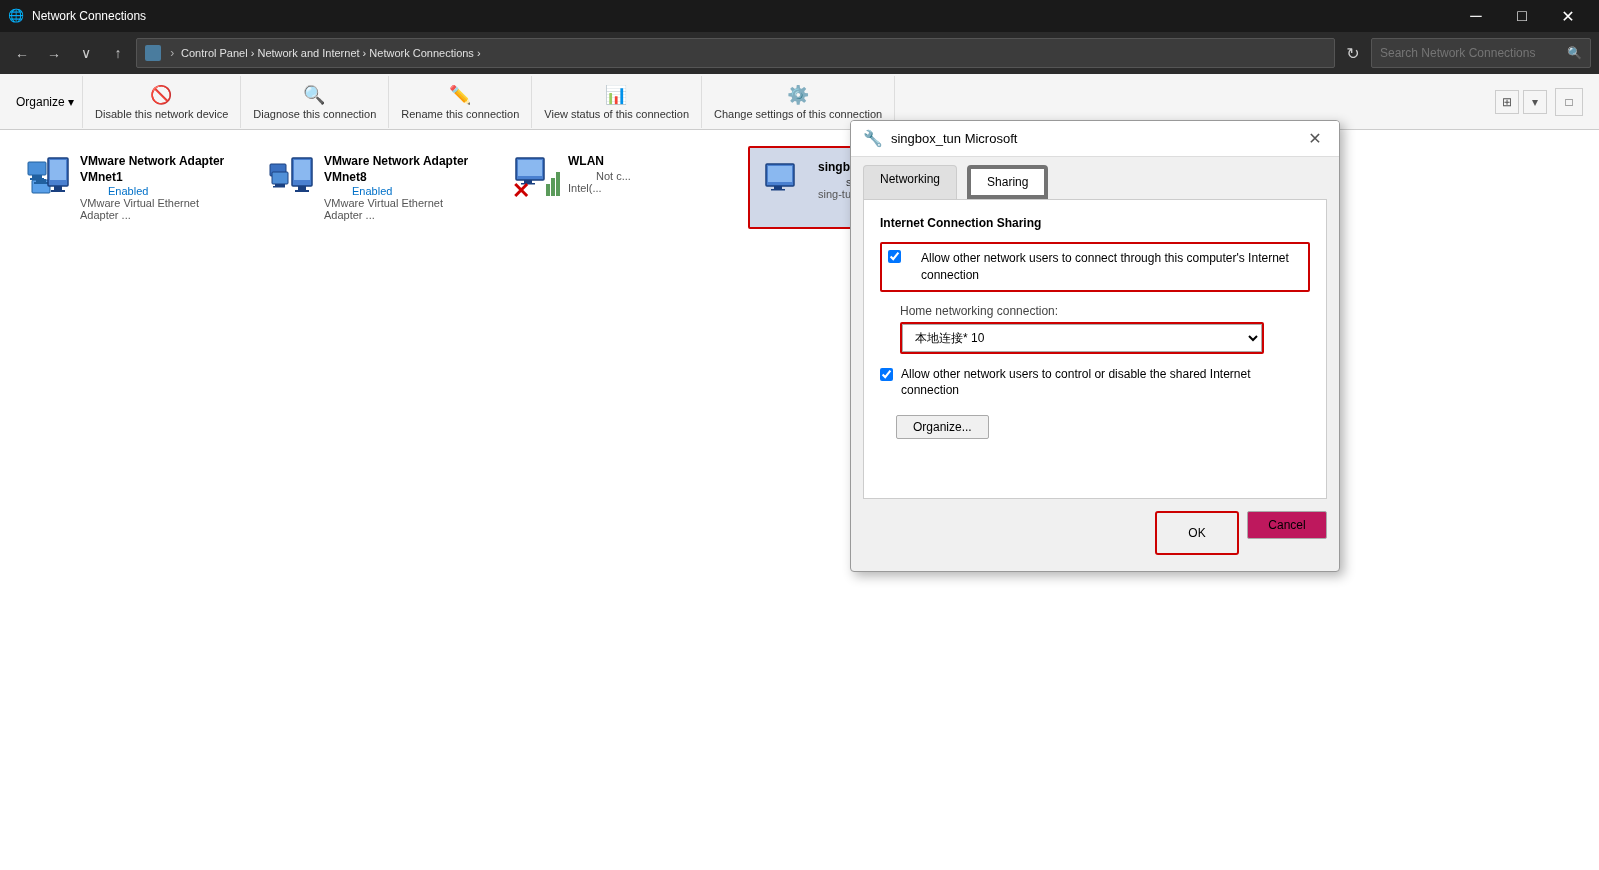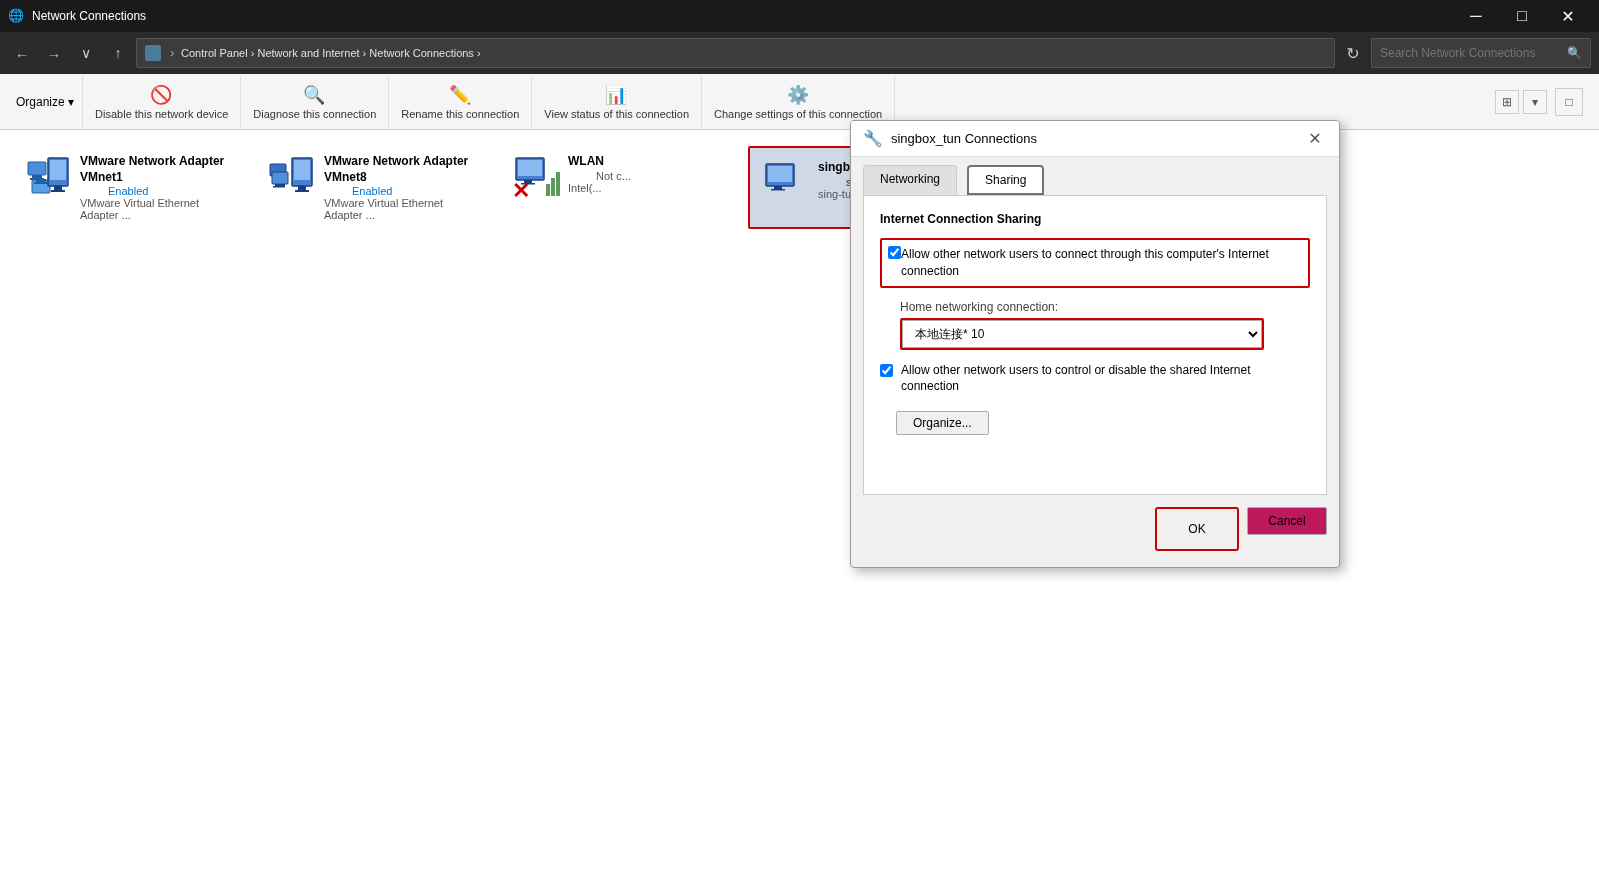--- a/index.html
+++ b/index.html
@@ -296,21 +296,21 @@
     .checkbox-label {
       font-size: 12px;
       line-height: 1.4;
     }
     .highlighted-checkbox-row {
       border: 2px solid #c00;
       padding: 6px;
       border-radius: 2px;
       display: flex;
       align-items: flex-start;
-      gap: 0;
+      gap: 20px;
       margin-bottom: 12px;
     }
 
     .home-network-section {
       margin-left: 20px;
       margin-bottom: 12px;
     }
     .home-network-label {
       font-size: 12px;
       margin-bottom: 4px;
@@ -561,29 +561,29 @@
     </div>
   </div>
 
 </div>
 
 <div class="dialog-overlay">
   <div class="properties-dialog">
 
     <div class="dialog-title-bar">
       <span class="dialog-icon">🔧</span>
-      <span class="dialog-title">singbox_tun Connections</span>
+      <span class="dialog-title">singbox_tun Microsoft</span>
       <button class="dialog-close">✕</button>
     </div>
 
     <div class="dialog-tabs">
       <div class="tab">
         <span>Networking</span>
       </div>
-      <div class="tab active" style="border:2px solid #737373;">
+      <div class="tab active" style="border:4px solid #737373;">
         <span>Sharing</span>
       </div>
     </div>
 
     <div class="dialog-body">
       <div class="section-title">Internet Connection Sharing</div>
 
       <div class="highlighted-checkbox-row">
         <input type="checkbox" checked="" id="chk-allow-connect" style="">
         <label for="chk-allow-connect" class="checkbox-label">Allow other network users to connect through this computer's Internet connection</label>

